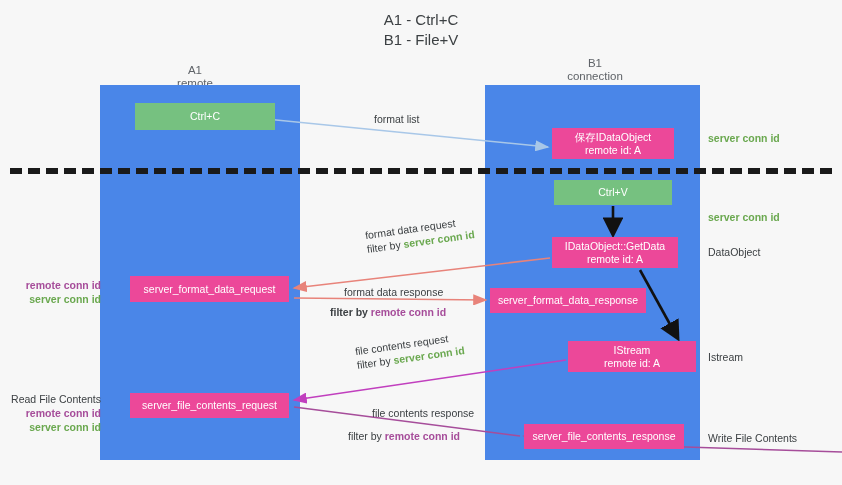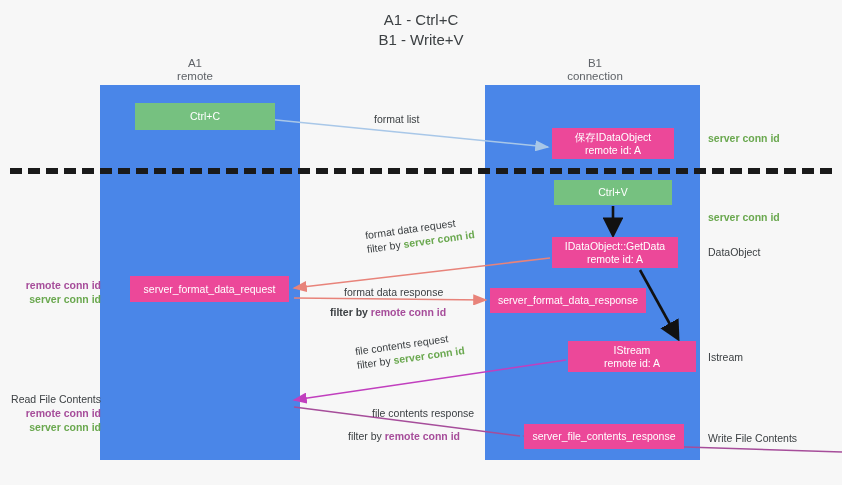--- a/index.html
+++ b/index.html
@@ -18,21 +18,21 @@
     left:0;top:10px;width:842px;text-align:center;
     font-size:15px;color:#3c4043;line-height:20px;
     white-space:pre-line;
   }
 
   
   .lane-head{
     text-align:center;font-size:11.5px;color:#5f6368;line-height:13px;
     white-space:pre-line;
   }
-  #head-a{left:110px;top:57px;width:170px;}
+  #head-a{left:110px;top:64px;width:170px;}
   #head-b{left:510px;top:57px;width:170px;}
 
   
   .lane{background:#4a86e8;}
   #lane-a{left:100px;top:85px;width:200px;height:375px;}
   #lane-b{left:485px;top:85px;width:215px;height:375px;}
 
   
   #divider{
     left:10px;top:168px;width:822px;height:0;
@@ -87,21 +87,21 @@
 
   svg#wires{position:absolute;left:0;top:0;width:842px;height:485px;
             pointer-events:none;}
 </style>
 </head>
 <body>
 
 <div id="stage">
 
   <div class="abs" id="title">A1 - Ctrl+C
-B1 - Write+V</div>
+B1 - File+V</div>
 
   <div class="abs lane-head" id="head-a">A1
 remote</div>
   <div class="abs lane-head" id="head-b">B1
 connection</div>
 
   <div class="abs lane" id="lane-a"></div>
   <div class="abs lane" id="lane-b"></div>
 
   <svg id="wires">
@@ -152,20 +152,21 @@
   <div class="abs node orange" id="n-getdata">IDataObject::GetData
 remote id: A</div>
 
   <div class="abs node orange" id="n-fdreq">server_format_data_request</div>
 
   <div class="abs node orange" id="n-fdresp">server_format_data_response</div>
 
   <div class="abs node orange" id="n-istream">IStream
 remote id: A</div>
 
+  <div class="abs node orange" id="n-fcreq">server_file_contents_request</div>
 
   <div class="abs node orange" id="n-fcresp">server_file_contents_response</div>
 
   <div class="abs lbl" id="t-formatlist">format list</div>
 
   <div class="abs lbl rot-up" id="t-fdreq">
     <div>format data request</div>
     <div><span>filter by </span><span class="green-t">server conn id</span></div>
   </div>
 

